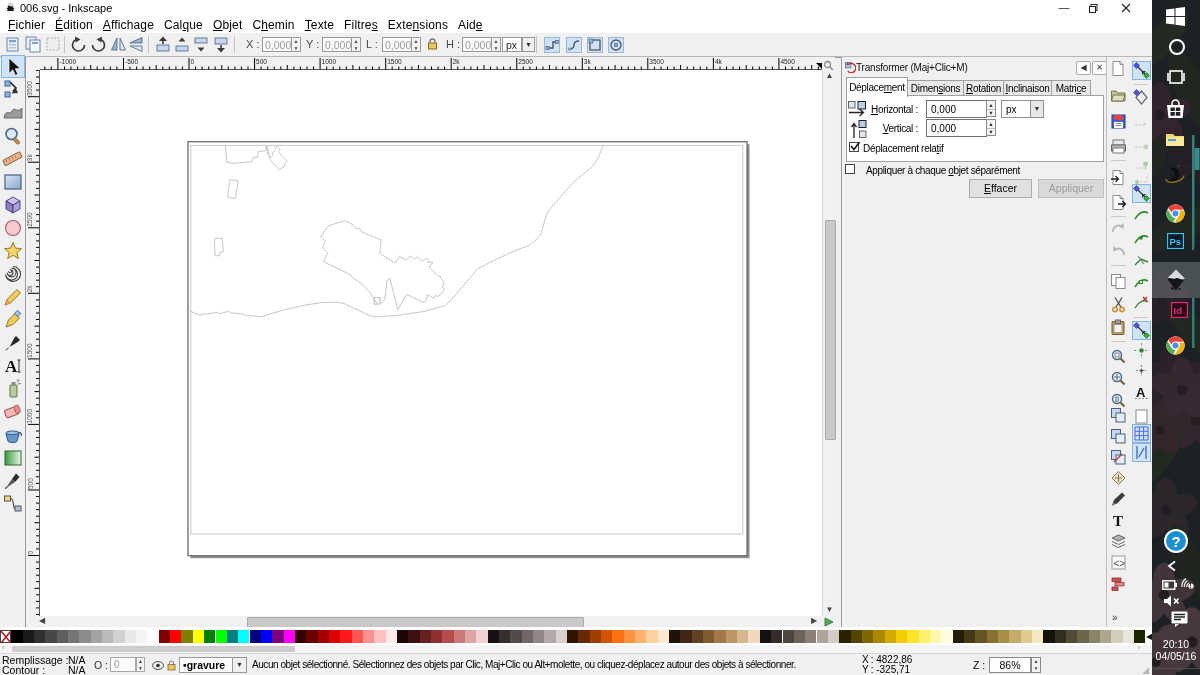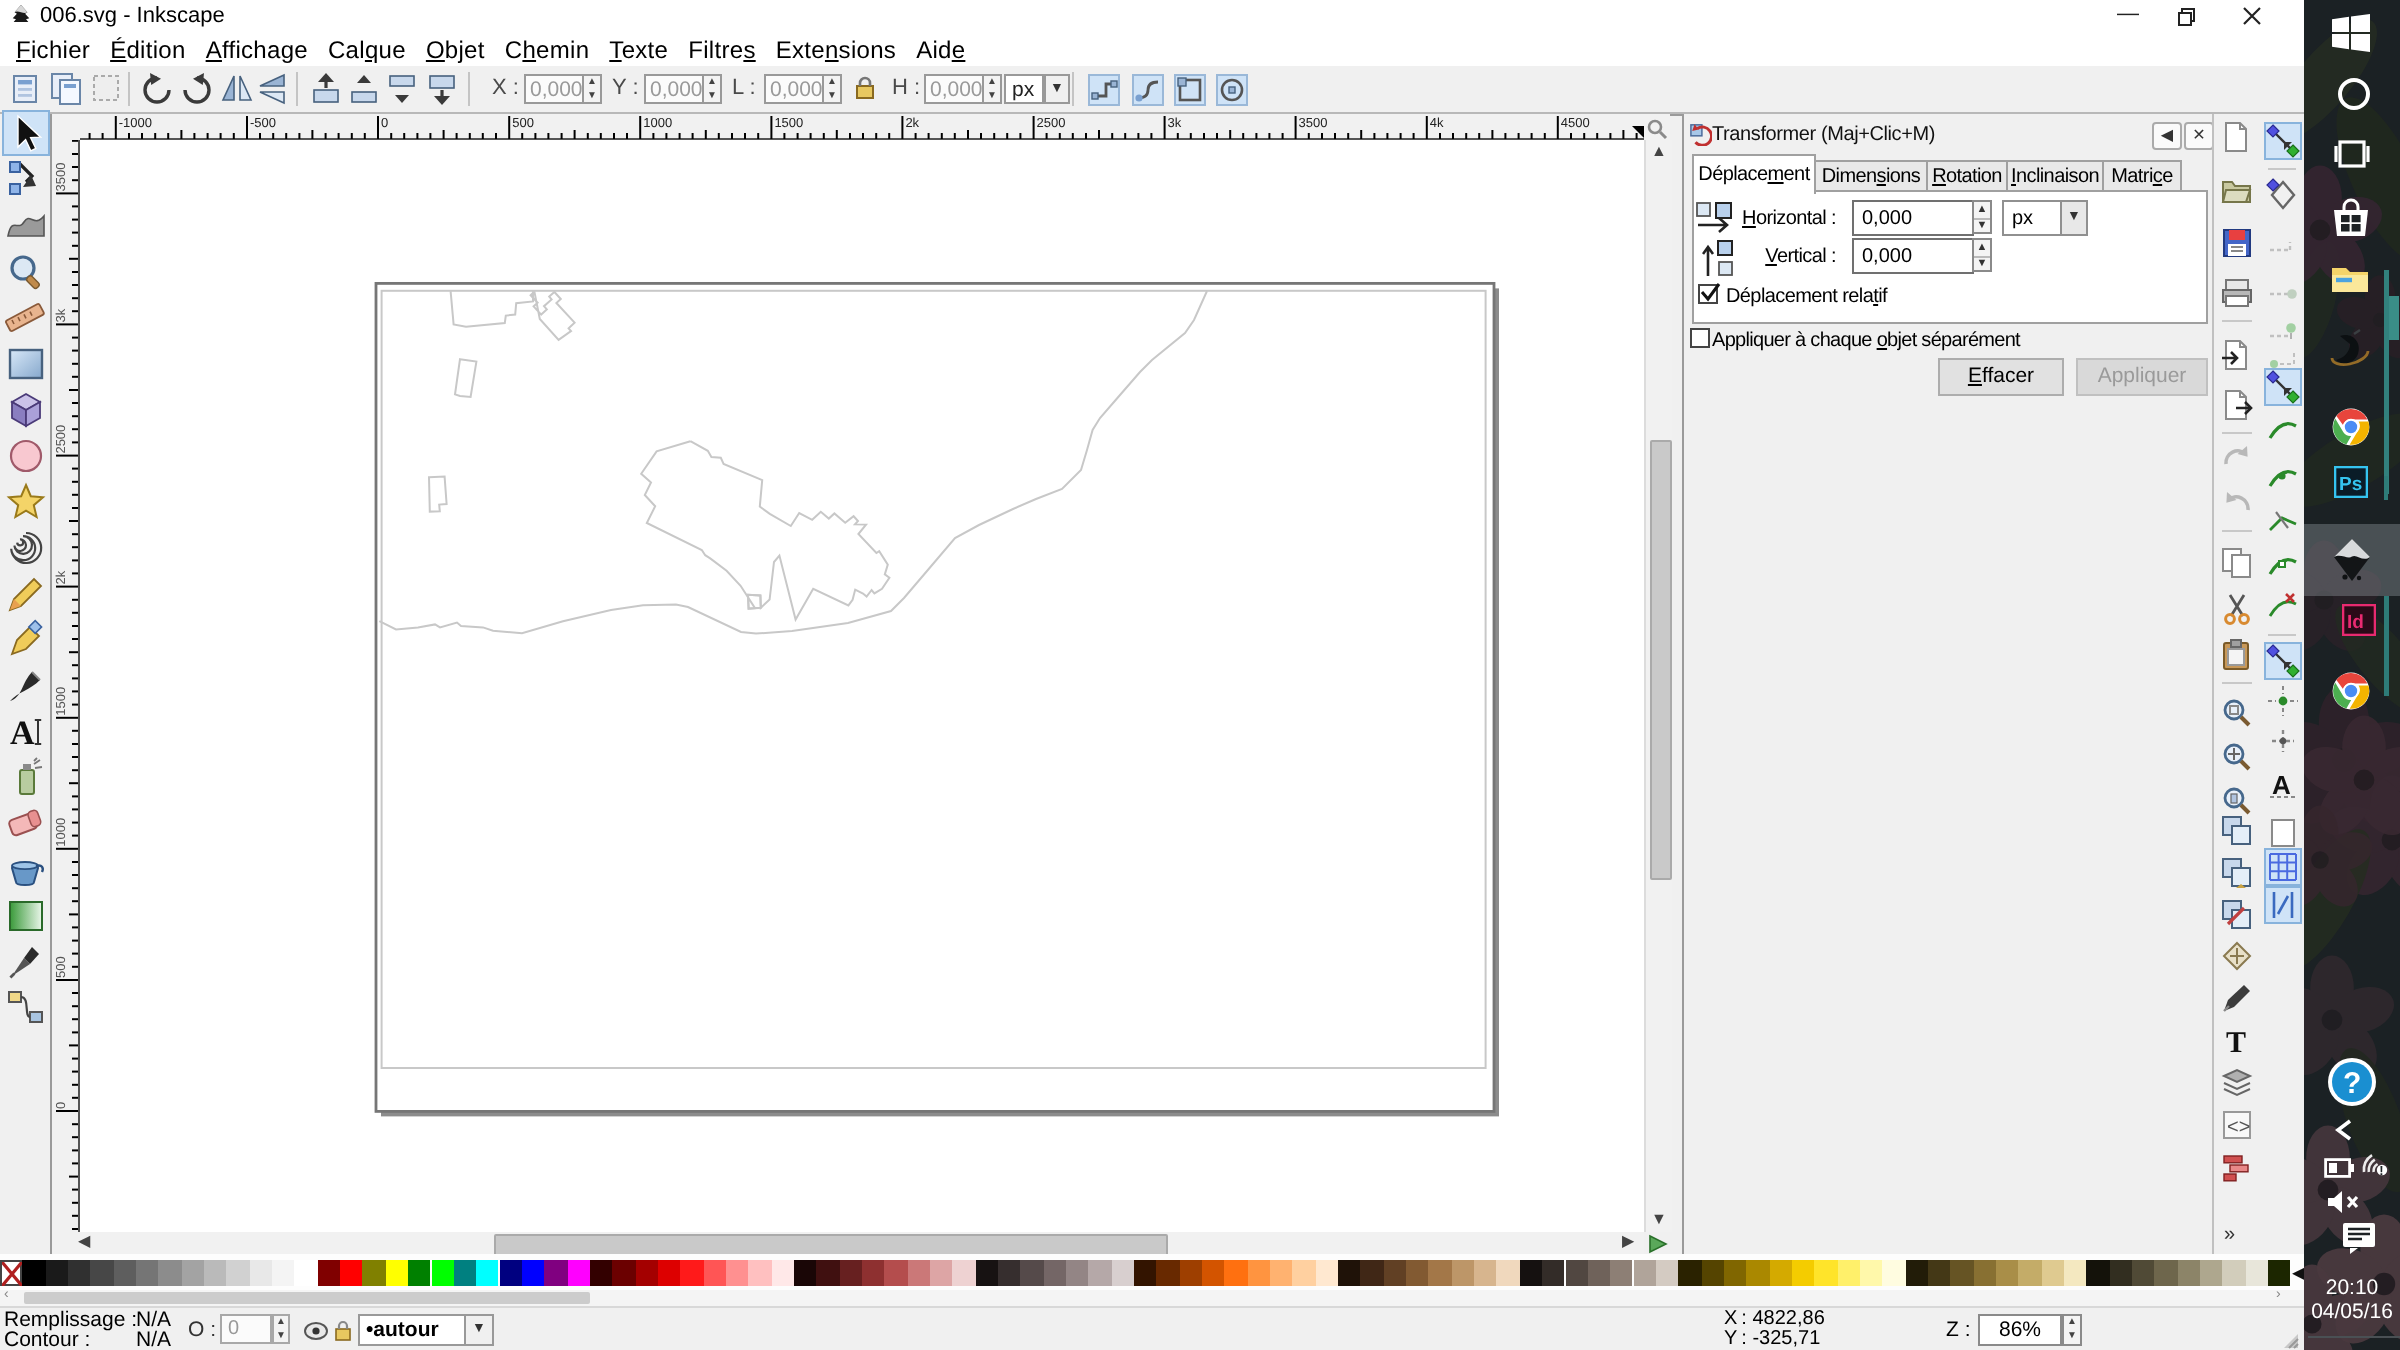--- a/index.html
+++ b/index.html
@@ -573,21 +573,21 @@
       <div style="font-size:5.5px;color:#333;text-align:center;line-height:6px;border-top:1px solid #bbb">▼</div>
     </div>
 
   <div style="position:absolute;left:7px;top:85px;width:10px;height:10px;background:#fff;border:1px solid #444;box-sizing:border-box"></div>
   <svg width="12" height="11" style="position:absolute;left:6.5px;top:83.5px">
       <path d="M2,5 L5,8.5 L10.5,1" fill="none" stroke="#111" stroke-width="1.5"></path>
     </svg>
   <div style="position:absolute;left:21px;top:85.5px;font-size:10px;letter-spacing:-0.3px;color:#000">Déplacement rela<u>t</u>if</div>
 
   <div style="position:absolute;left:3px;top:107px;width:10px;height:10px;background:#fff;border:1px solid #444;box-sizing:border-box"></div>
-  <div style="position:absolute;left:14px;top:107.5px;font-size:10px;letter-spacing:-0.35px;color:#000">Appliquer à chaque <u>o</u>bjet séparément</div>
+  <div style="position:absolute;left:24px;top:107.5px;font-size:10px;letter-spacing:-0.35px;color:#000">Appliquer à chaque <u>o</u>bjet séparément</div>
 
   <div style="position:absolute;left:127px;top:122px;width:63px;height:19px;background:#e1e1e1;border:1px solid #adadad;box-sizing:border-box;font-size:10.5px;text-align:center;line-height:17px;color:#000"><u>E</u>ffacer</div>
   <div style="position:absolute;left:196px;top:122px;width:66px;height:19px;background:#d9d9d9;border:1px solid #c0c0c0;box-sizing:border-box;font-size:10.5px;text-align:center;line-height:17px;color:#9a9a9a">Appliquer</div>
 </div>
 
 <div style="position:absolute;left:1106px;top:57px;width:24px;height:570px;background:#f0f0f0;border-left:1px solid #c0c0c0;box-sizing:border-box">
     <div style="position:absolute;left:3px;top:3px;width:17px;height:17px"><svg width="17" height="17" viewBox="0 0 17 17">
         <path d="M3,1.5 L10,1.5 L13,4.5 L13,15.5 L3,15.5 Z" fill="#fff" stroke="#8a8a8a"></path>
         <path d="M10,1.5 L10,4.5 L13,4.5" fill="none" stroke="#8a8a8a"></path>
       </svg></div>
@@ -942,22 +942,23 @@
   <div style="position:absolute;left:110px;top:3px;width:26px;height:15px;background:#fbfbfb;border:1px solid #a8a8a8;box-sizing:border-box;font-size:10px;color:#999;padding:1px 3px">0</div>
   <div style="position:absolute;left:136px;top:3px;width:9px;height:15px;border:1px solid #a8a8a8;background:#f4f4f4;box-sizing:border-box;font-size:5px;line-height:6.5px;text-align:center;color:#444">▲<br>▼</div>
   <svg width="12" height="9" style="position:absolute;left:152px;top:7px">
       <ellipse cx="6" cy="4.5" rx="5.5" ry="4" fill="#e8e8e8" stroke="#555"></ellipse>
       <circle cx="6" cy="4.5" r="1.8" fill="#333"></circle>
     </svg>
   <svg width="9" height="11" style="position:absolute;left:167px;top:6px">
       <rect x="1" y="4.5" width="7" height="5.5" fill="#e8c860" stroke="#8a6a20" stroke-width="0.8"></rect>
       <path d="M2.5,4.5 V3 a2,2 0 0,1 4,0 V4.5" fill="none" stroke="#888" stroke-width="1.1"></path>
     </svg>
-  <div style="position:absolute;left:179px;top:3px;width:54px;height:16px;background:#fff;border:1px solid #999;box-sizing:border-box;font-size:10.5px;padding:1px 3px;font-weight:bold">•autour</div>
+  <div style="position:absolute;left:179px;top:3px;width:54px;height:16px;background:#fff;border:1px solid #999;box-sizing:border-box;font-size:10.5px;padding:1px 3px;font-weight:bold">•gravure</div>
   <div style="position:absolute;left:232px;top:3px;width:15px;height:16px;background:#f0f0f0;border:1px solid #999;box-sizing:border-box;text-align:center;font-size:7px;line-height:14px;color:#333">▼</div>
+  <div style="position:absolute;left:252px;top:5px;font-size:10px;letter-spacing:-0.45px;color:#000;white-space:nowrap">Aucun objet sélectionné. Sélectionnez des objets par Clic, Maj+Clic ou Alt+molette, ou cliquez-déplacez autour des objets à sélectionner.</div>
   <div style="position:absolute;left:862px;top:1px;font-size:10px;line-height:10px;color:#000">X :&nbsp;4822,86<br>Y :&nbsp;-325,71</div>
   <div style="position:absolute;left:938px;top:1px;width:1px;height:20px;"></div>
   <div style="position:absolute;left:973px;top:5px;font-size:10.5px">Z :</div>
   <div style="position:absolute;left:989px;top:3px;width:42px;height:16px;background:#fff;border:1px solid #8a8a8a;box-sizing:border-box;font-size:10.5px;text-align:center;padding-top:1px">86%</div>
   <div style="position:absolute;left:1031px;top:3px;width:10px;height:16px;border:1px solid #8a8a8a;background:#f4f4f4;box-sizing:border-box;font-size:5px;line-height:7px;text-align:center;color:#444">▲<br>▼</div>
   <svg width="8" height="8" style="position:absolute;left:1142px;top:13px">
       <path d="M7,0 V7 H0 Z" fill="#c8c8c8"></path>
       <path d="M7,2.5 L2.5,7 M7,5 L5,7" stroke="#999"></path>
     </svg>
 </div>

